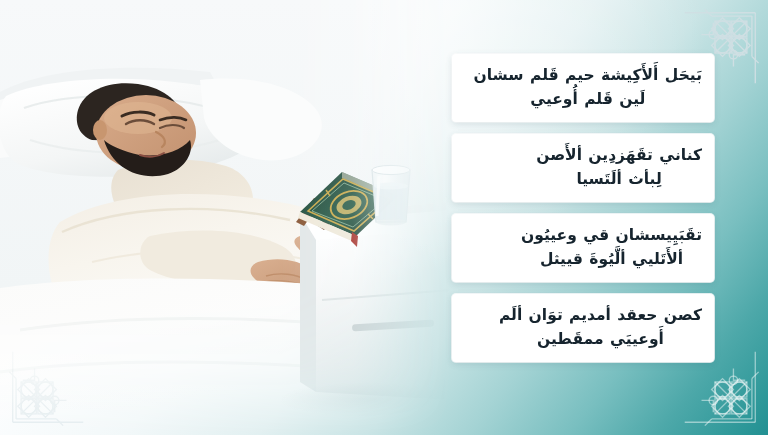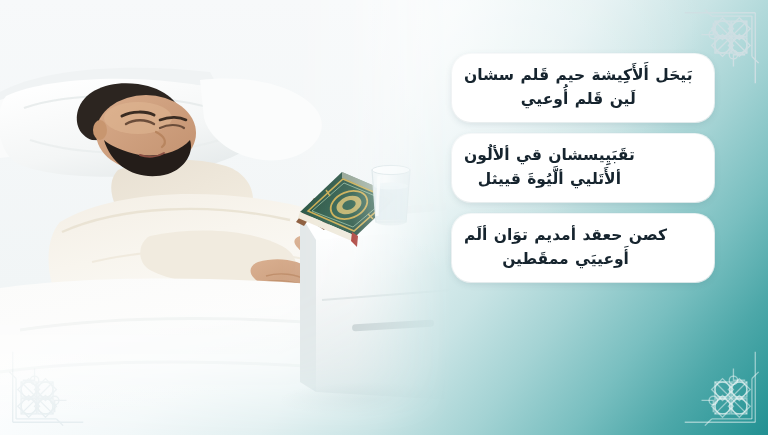--- a/index.html
+++ b/index.html
@@ -81,26 +81,26 @@
     position: absolute;
     left: 452px;
     top: 54px;
     width: 262px;
     display: flex;
     flex-direction: column;
     gap: 12px;
   }
   .card {
     background: #ffffff;
-    border-radius: 19px;
+    border-radius: 4px;
     box-shadow: 0 2px 7px rgba(40,80,90,0.14), 0 0 0 1px rgba(255,255,255,0.85);
     min-height: 68px;
     display: flex;
     align-items: center;
-    justify-content: flex-end;
+    justify-content: flex-start;
     padding: 3px 12px;
     box-sizing: border-box;
   }
   .card-text {
     direction: rtl;
     text-align: center;
     color: #16242e;
     font-size: 15.5px;
     line-height: 1.52;
     font-weight: 600;
@@ -400,23 +400,27 @@
     </svg>
   </div>
 
   <div class="cards">
 
     <div class="card">
       <div class="card-text">بَيحَل أَلأَكِيشة حيم قَلم سشان
 لَين قَلم أُوعيي</div>
     </div>
 
-
     <div class="card">
-      <div class="card-text">تقَبَيِيسشان قي ألألُون
+      <div class="card-text">كناني تقَهَزدِين ألأَصن
+لِبأث ألَتَسيا</div>
+    </div>
+
+    <div class="card">
+      <div class="card-text">تقَبَيِيسشان قي وعييُون
 ألأَتَليي ألَّيُوةَ قييثل</div>
     </div>
 
     <div class="card">
       <div class="card-text">كصن حعقد أمديم توَان ألَم
 أَوعييَي ممقَطين</div>
     </div>
 
   </div>
 

